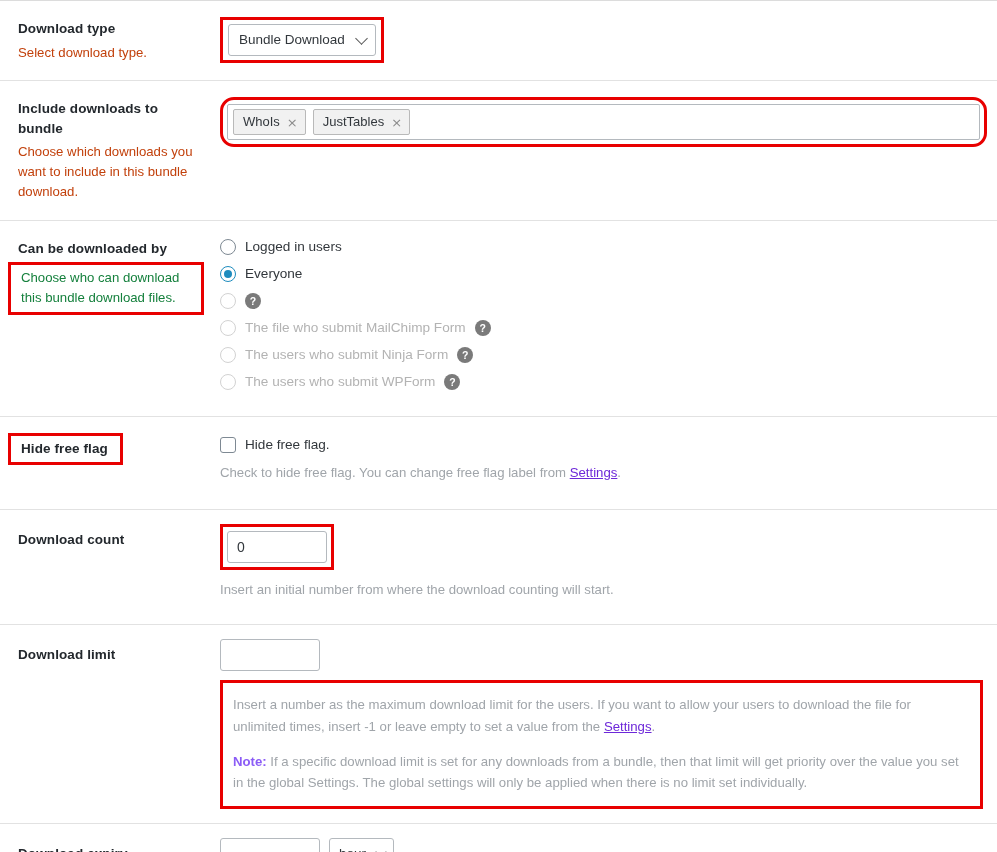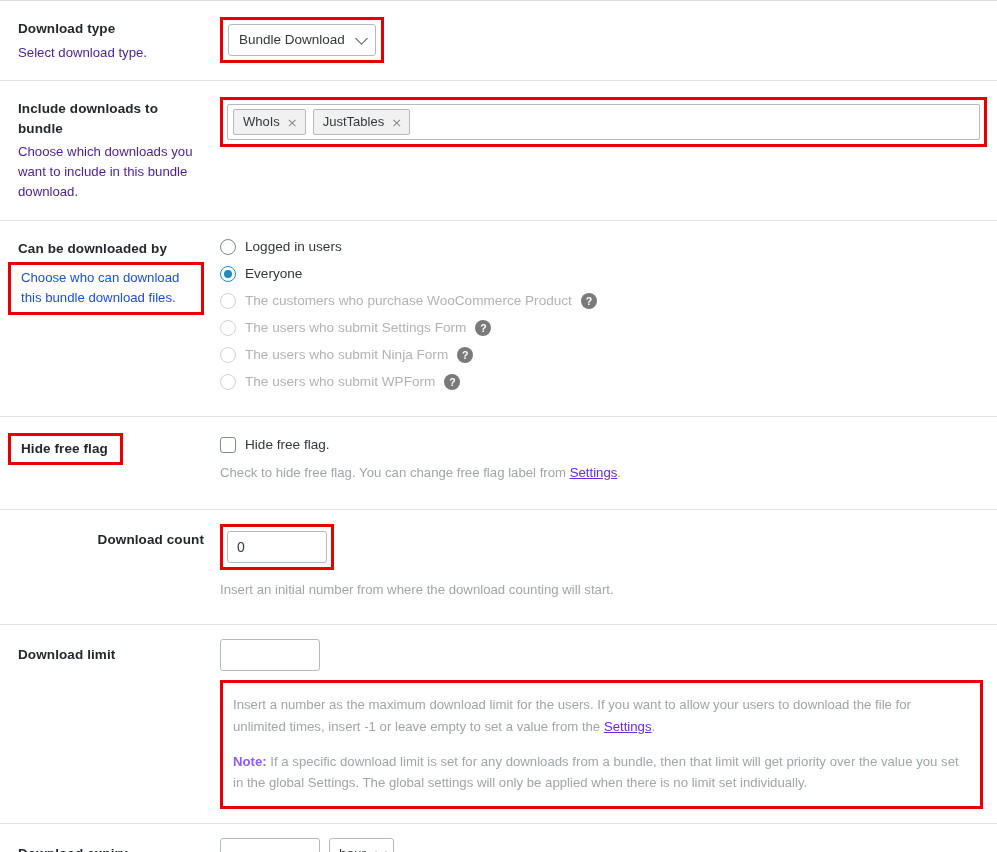--- a/index.html
+++ b/index.html
@@ -34,21 +34,21 @@
 
   .lbl-title {
     font-size: 13.5px;
     font-weight: bold;
     color: #23282d;
     line-height: 1.45;
     letter-spacing: .1px;
   }
   .lbl-desc {
     font-size: 13.2px;
-    color: #4c1d95;
+    color: #c2410c;
     line-height: 1.5;
     margin-top: 4px;
   }
   .annot-inline { display: inline-block; border: 3px solid #e80000; }
   .annot-block { display: block; border: 3px solid #e80000; }
 
   
   .lbl-annot-desc {
     display: inline-block;
     border: 3px solid #e80000;
@@ -240,58 +240,57 @@
       </div>
     </div>
   </div>
 
   <div class="row">
     <div class="col-label">
       <div class="lbl-title">Include downloads to bundle</div>
       <div class="lbl-desc">Choose which downloads you want to include in this bundle download.</div>
     </div>
     <div class="col-field" style="padding-right:10px;">
-      <div class="annot-block" style="padding:4px;">
+      <div class="annot-block" style="padding:4px;border-radius:14px;">
         <div class="tags-box">
           <span class="tag">
             <span>WhoIs</span>
             <span class="x">×</span>
           </span>
           <span class="tag">
             <span>JustTables</span>
             <span class="x">×</span>
           </span>
         </div>
       </div>
       <div style="height:34px;"></div>
     </div>
   </div>
 
   <div class="row">
     <div class="col-label">
       <div class="lbl-title">Can be downloaded by</div>
-      <div class="lbl-annot-desc lbl-desc" style="color:#1d4ed8;">Choose who can download this bundle download files.</div>
+      <div class="lbl-annot-desc lbl-desc" style="color:#15803d;">Choose who can download this bundle download files.</div>
     </div>
     <div class="col-field" style="padding-top:18px;padding-bottom:26px;">
       <div class="radio-line">
         <span class="rd"></span>
         <span>Logged in users</span>
       </div>
       <div class="radio-line">
         <span class="rd on"></span>
         <span>Everyone</span>
       </div>
       <div class="radio-line disabled">
         <span class="rd dim"></span>
-        <span>The customers who purchase WooCommerce Product</span>
         <span class="help">?</span>
       </div>
       <div class="radio-line disabled">
         <span class="rd dim"></span>
-        <span>The users who submit Settings Form</span>
+        <span>The file who submit MailChimp Form</span>
         <span class="help">?</span>
       </div>
       <div class="radio-line disabled">
         <span class="rd dim"></span>
         <span>The users who submit Ninja Form</span>
         <span class="help">?</span>
       </div>
       <div class="radio-line disabled">
         <span class="rd dim"></span>
         <span>The users who submit WPForm</span>
@@ -309,21 +308,21 @@
         <span class="cb"></span>
         <span>Hide free flag.</span>
       </div>
       <div class="hint">
         <span>Check to hide free flag. You can change free flag label from </span><a class="lnk" href="#">Settings</a><span>.</span>
       </div>
     </div>
   </div>
 
   <div class="row">
-    <div class="col-label" style="padding-top:20px;text-align:right;">
+    <div class="col-label" style="padding-top:20px;">
       <div class="lbl-title">Download count</div>
     </div>
     <div class="col-field" style="padding-top:14px;padding-bottom:24px;">
       <div class="annot-inline" style="padding:4px;">
         <input class="txt" value="0" style="">
       </div>
       <div class="hint">Insert an initial number from where the download counting will start.</div>
     </div>
   </div>
 

